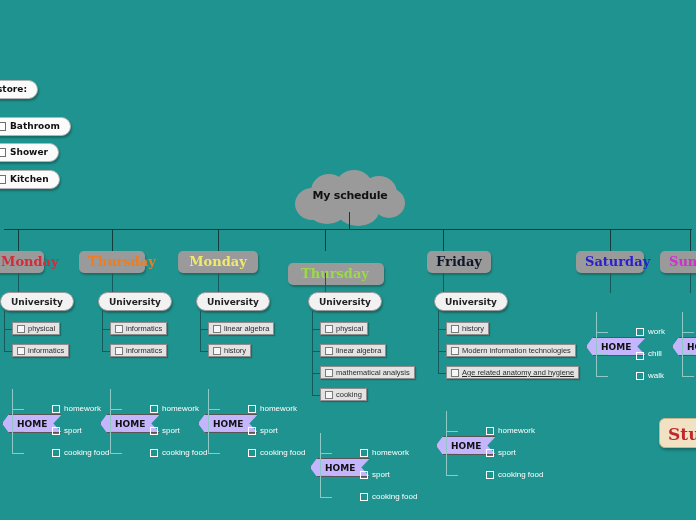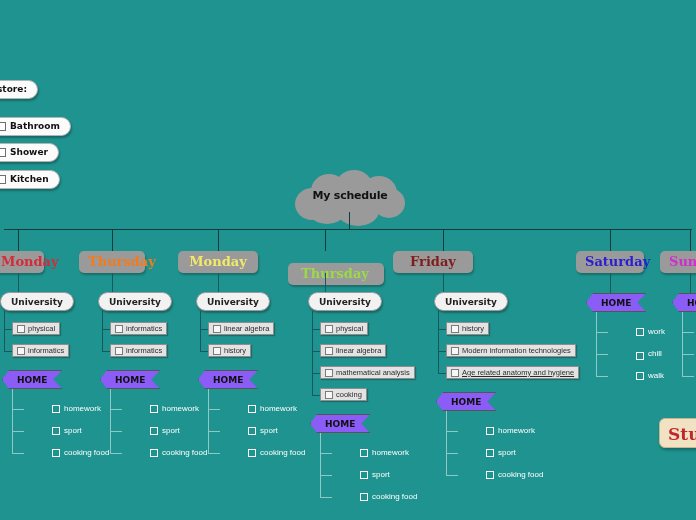--- a/index.html
+++ b/index.html
@@ -51,25 +51,26 @@
     height:19px;line-height:19px;padding:0 10px;
     background:#f2f2f2;border:1px solid #9a9a9a;border-radius:11px;
     font-size:9px;font-weight:bold;color:#222;text-align:center;
     box-shadow:1px 2px 2px rgba(0,0,0,.3);
     font-family:"DejaVu Sans", sans-serif;
   }
 
   
   .home{
     height:19px;line-height:19px;padding:0 14px;
-    background:#8b5cf6;border:1px solid #555;
+    background:#c4b5fd;border:1px solid #555;
     font-size:9px;font-weight:bold;color:#111;text-align:center;
     clip-path:polygon(7px 0,100% 0,calc(100% - 9px) 50%,100% 100%,7px 100%,0 50%);
     box-shadow:1px 2px 2px rgba(0,0,0,.3);
     font-family:"DejaVu Sans", sans-serif;
+    margin-top:44px;
   }
 
   
   .ubox{
     height:13px;line-height:12px;padding:0 4px;
     background:#e3e3e3;border:1px solid #8d8d8d;
     font-size:7.5px;color:#2b2b2b;
     display:flex;align-items:center;gap:3px;
     box-shadow:1px 1px 1px rgba(0,0,0,.25);
   }
@@ -269,21 +270,21 @@
         <span class="cb"></span>
         <span>sport</span>
       </div>
       <div class="branch-h" style="left: 320px; top: 475px; width: 12px;"></div>
       <div class="node hleaf" style="left: 332px; top: 491px;">
         <span class="cb"></span>
         <span>cooking food</span>
       </div>
       <div class="branch-h" style="left: 320px; top: 497px; width: 12px;"></div>
       <div class="branch-v" style="left: 320px; top: 433px; height: 64px;"></div>
-      <div class="node day" style="left: 393px; top: 251px; width: 80px; color: #7f1d1d;"><span>Friday</span></div>
+      <div class="node day" style="left: 427px; top: 251px; width: 64px; color: #0f172a;"><span>Friday</span></div>
       <div class="ulink-v" style="left: 443px; top: 273px; height: 19px;"></div>
       <div class="node univ" style="left: 434px; top: 292px;"><span>University</span></div>
       <div class="node ubox" style="left: 446px; top: 322px;">
         <span class="cb"></span>
         <span>history</span>
       </div>
       <div class="ulink-h" style="left: 438px; top: 329px; width: 8px;"></div>
       <div class="node ubox" style="left: 446px; top: 344px;">
         <span class="cb"></span>
         <span>Modern information technologies</span>

